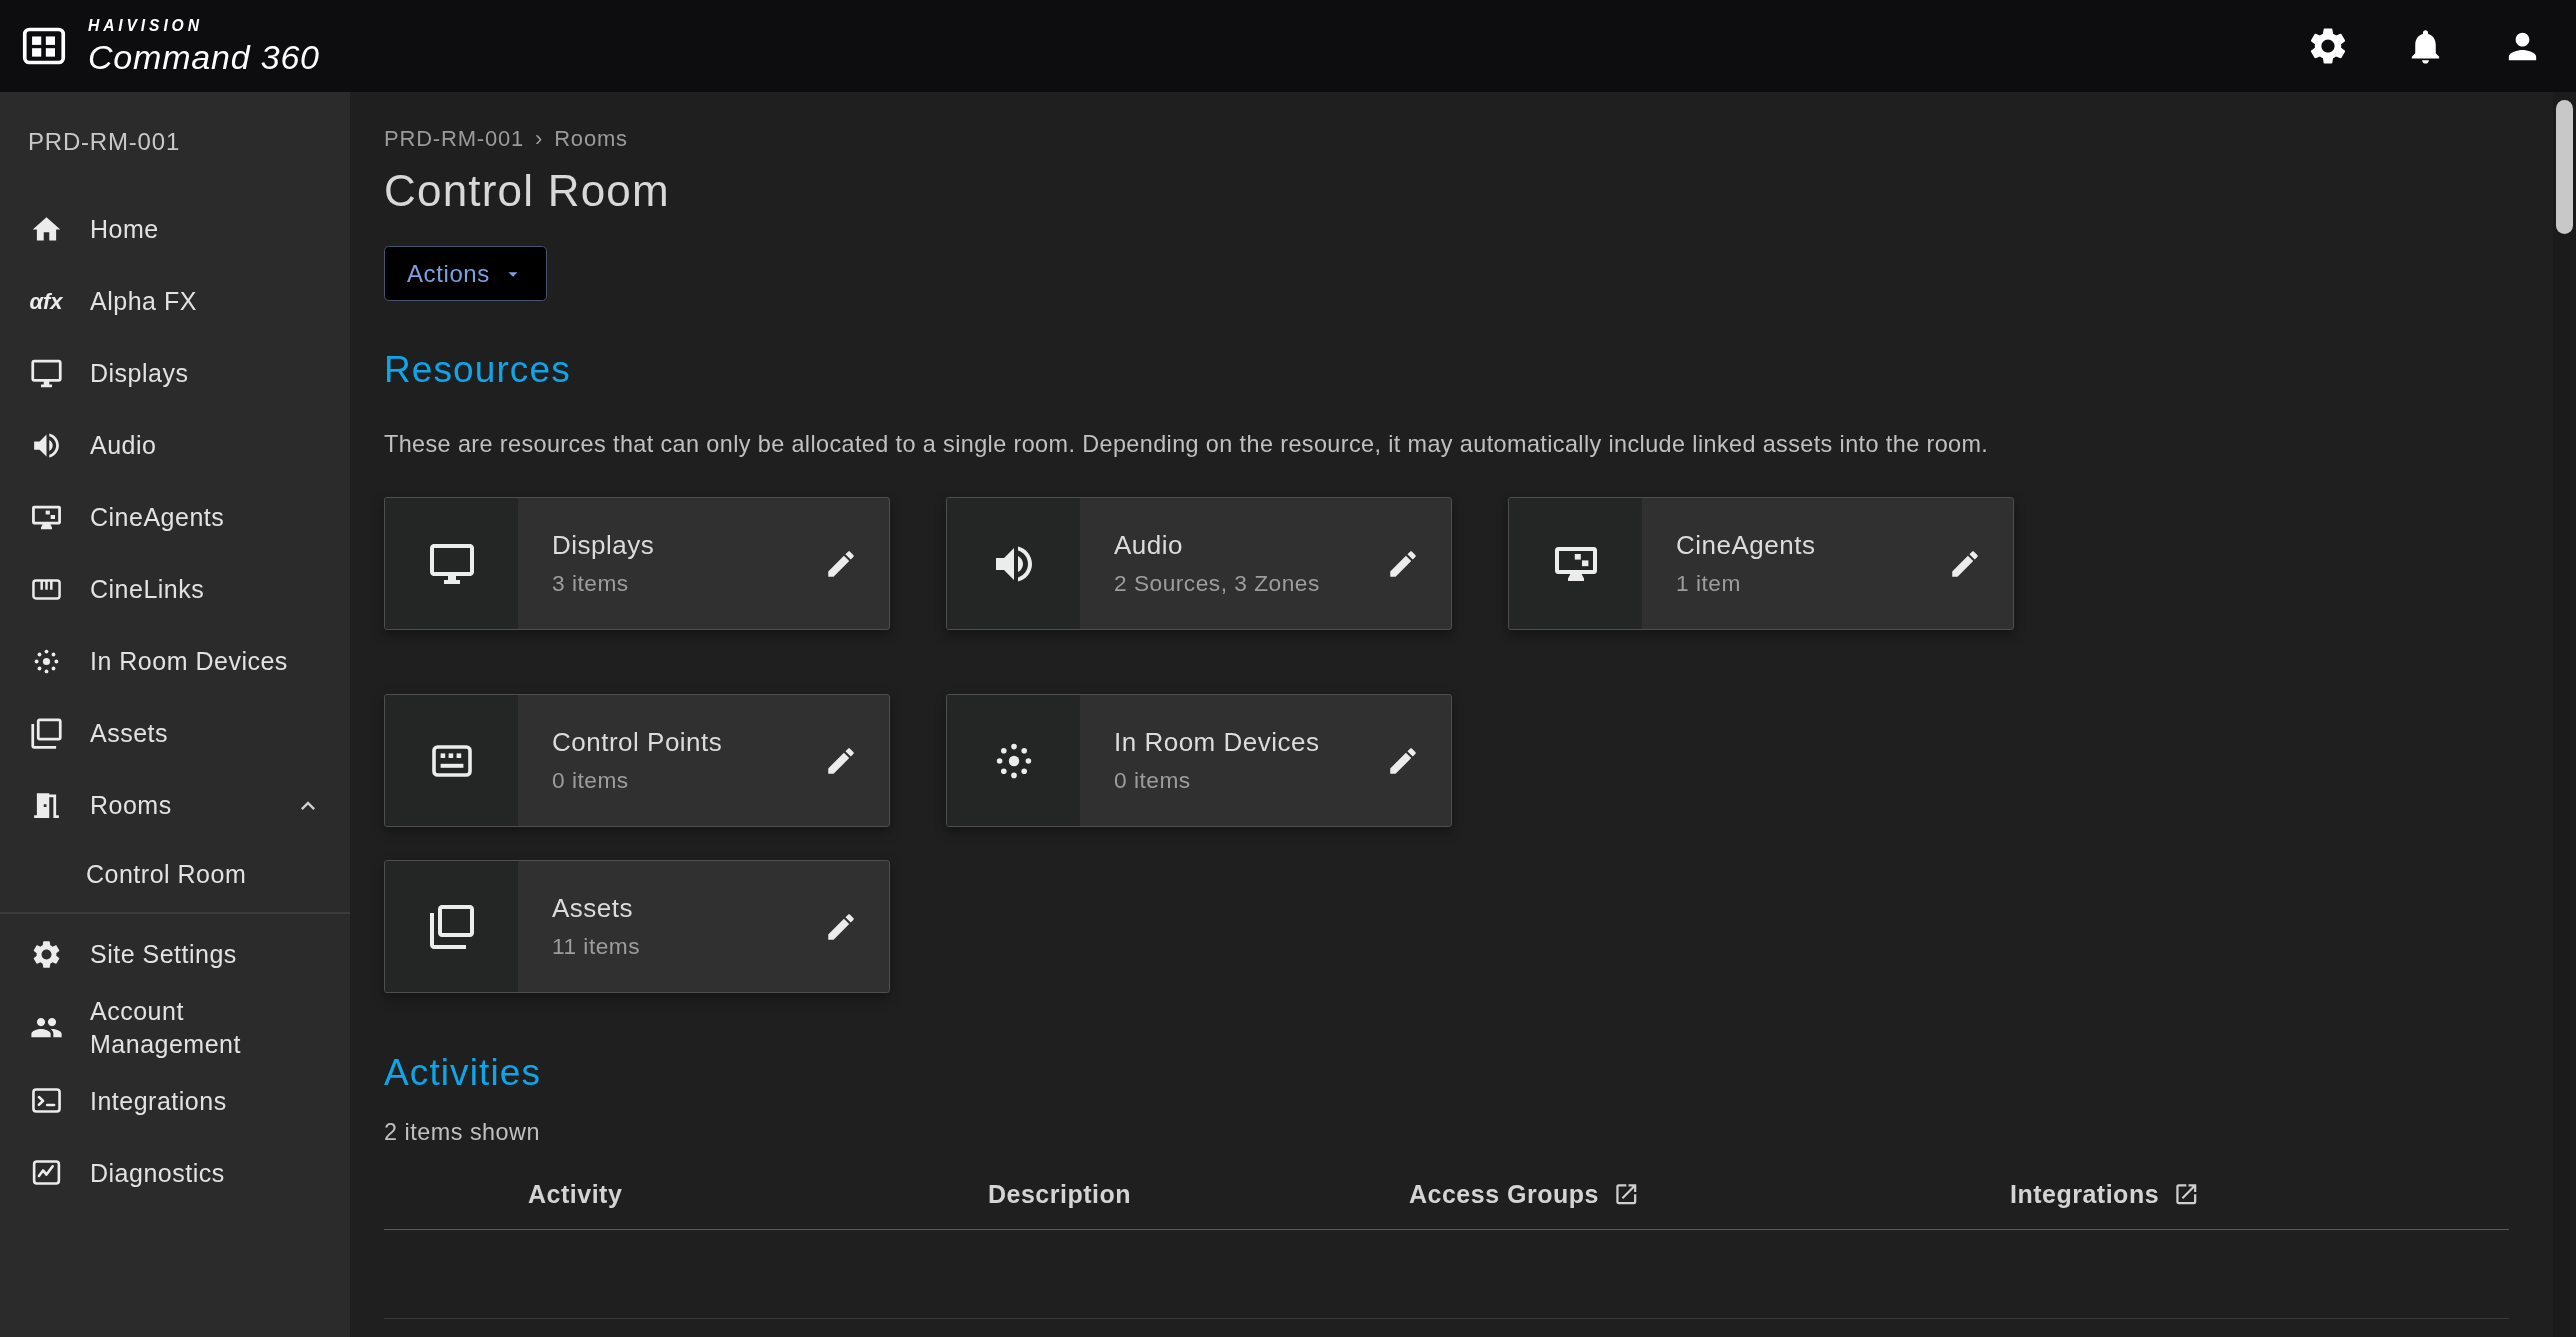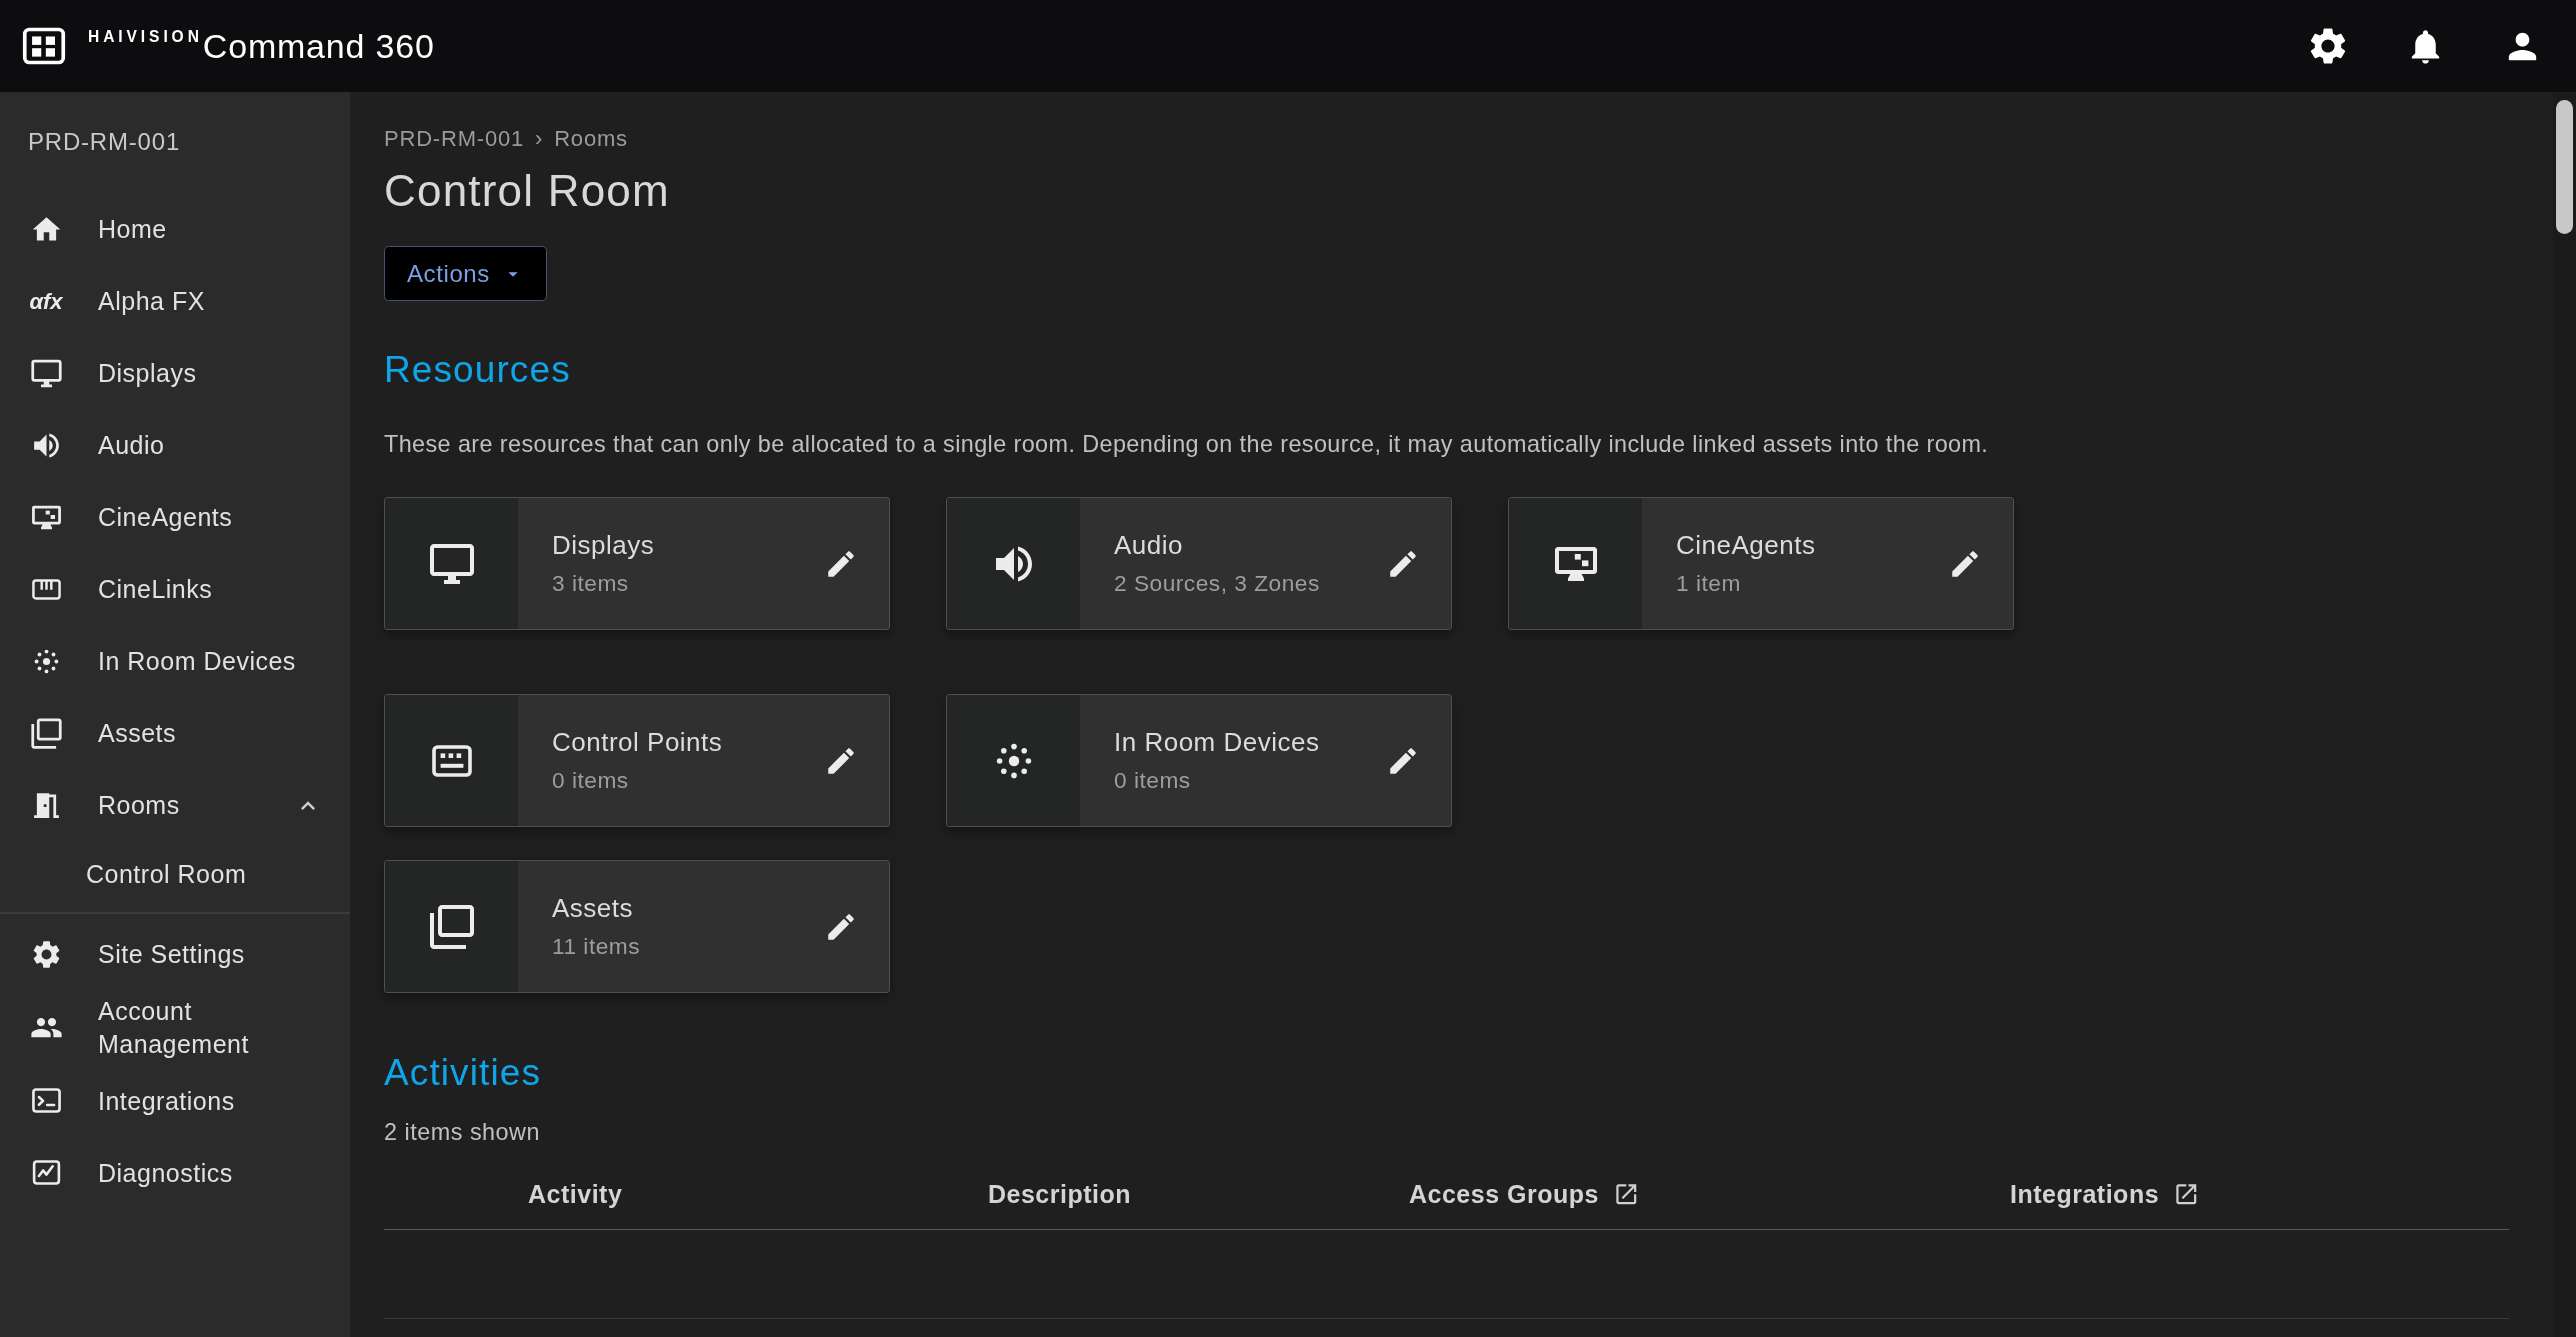--- a/index.html
+++ b/index.html
@@ -14,41 +14,41 @@
   }
   svg { display: block; }
 
   
   .topbar {
     position: absolute; top: 0; left: 0; width: 2576px; height: 92px;
     background: #0d0d0f; display: flex; align-items: center;
     padding: 0 28px 0 19px; z-index: 20;
   }
   .brand { display: flex; align-items: center; gap: 19px; color: #ffffff; cursor: default; }
-  .brand-text { display: flex; flex-direction: row; line-height: 1; }
+  .brand-text { display: flex; flex-direction: column; line-height: 1; font-style: italic; }
   .brand-small { font-size: 15.6px; font-weight: bold; letter-spacing: 3.9px; margin-bottom: 5.5px; }
   .brand-large { font-size: 34px; font-weight: 400; letter-spacing: 0.8px; }
   .topbar-actions { margin-left: auto; display: flex; align-items: center; gap: 45px; }
   .icon-btn {
     width: 52px; height: 52px; display: flex; align-items: center; justify-content: center;
     color: #ffffff; cursor: pointer; border-radius: 50%;
   }
 
   
   .sidebar {
     position: absolute; top: 92px; left: 0; width: 350px; height: 1245px;
     background: #2b2b2b; padding-top: 26.6px; overflow: hidden;
   }
   .site-label {
     height: 47px; display: flex; align-items: center; padding-left: 28px;
     font-size: 24px; color: #c9c9c9; letter-spacing: 0.8px; margin-bottom: 28px;
   }
   .nav-item {
     display: flex; align-items: center; min-height: 72px;
-    padding: 4.7px 0 4.7px 28px; gap: 34px; cursor: pointer; color: #e2e2e2;
+    padding: 4.7px 0 4.7px 28px; gap: 26px; cursor: pointer; color: #e2e2e2;
   }
   .nicon { width: 36px; flex: 0 0 36px; display: flex; justify-content: center; color: #ececec; }
   .nav-label { font-size: 25px; letter-spacing: 0.5px; max-width: 202px; line-height: 1.3; }
   .nav-item.sub { padding-left: 86px; min-height: 66px; }
   .nav-chevron { margin-left: auto; margin-right: 28px; color: #cfcfcf; }
   .nav-divider { height: 1.6px; background: #3c3c3c; margin: 4.7px 0; }
   .afx-glyph { font-style: italic; font-weight: bold; font-size: 22px; letter-spacing: 0; color: #ececec; }
 
   
   .main {

